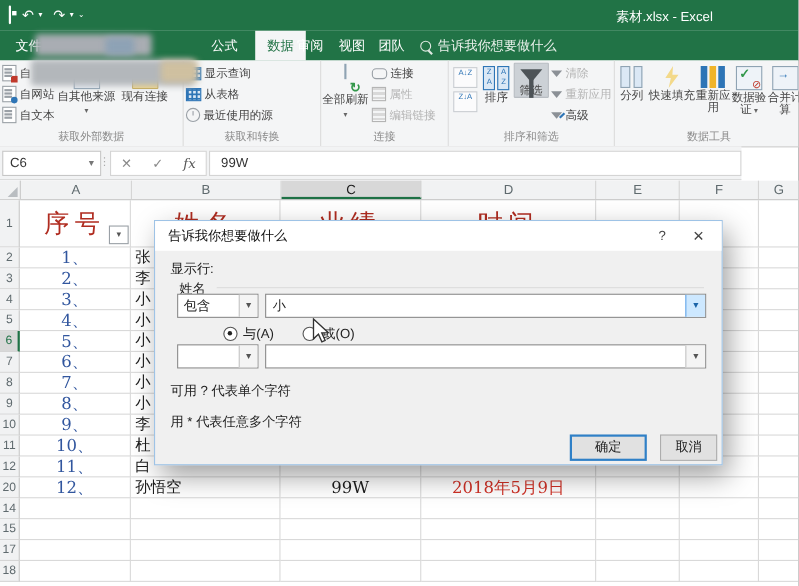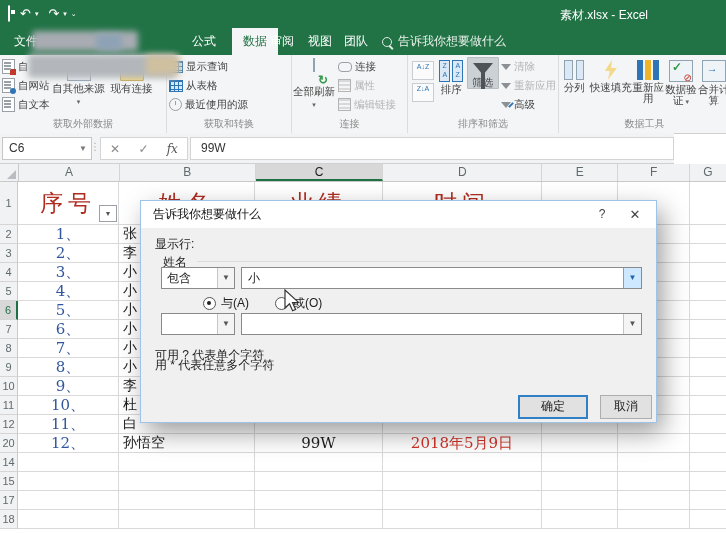--- a/index.html
+++ b/index.html
@@ -129,21 +129,21 @@
   .i2{top:112px;}
   .dinput .ar{position:absolute;right:0;top:0;width:17px;height:100%;text-align:center;font-size:8px;line-height:20px;}
   .i1 .ar{background:#cde8ff;border-left:1px solid #66a7e8;color:#1b64a8;}
   .i2 .ar{background:#f4f4f4;border-left:1px solid #c5c5c5;color:#555;}
   .radios{position:absolute;left:62px;top:94px;display:flex;gap:26px;align-items:center;color:#222;}
   .radio{display:flex;align-items:center;gap:5px;}
   .rb{width:11px;height:11px;border:1px solid #555;border-radius:50%;background:#fff;position:relative;}
   .rb.on::after{content:"";position:absolute;left:2.5px;top:2.5px;width:4px;height:4px;border-radius:50%;background:#222;}
   .hint{position:absolute;left:14px;color:#222;}
   .h1{top:146px;}
-  .h2{top:156px;}
+  .h2{top:174px;}
   .dbtn{position:absolute;top:194px;height:24px;background:#e1e1e1;border:1px solid #adadad;box-sizing:border-box;text-align:center;line-height:21px;color:#222;}
   .ok{left:377px;width:70px;border:2px solid #2f80c7;line-height:19px;}
   .cancel{left:459px;width:52px;}
 
   
   .cursor{position:absolute;left:283px;top:289px;z-index:90;}
 </style>
 </head>
 <body>
 

